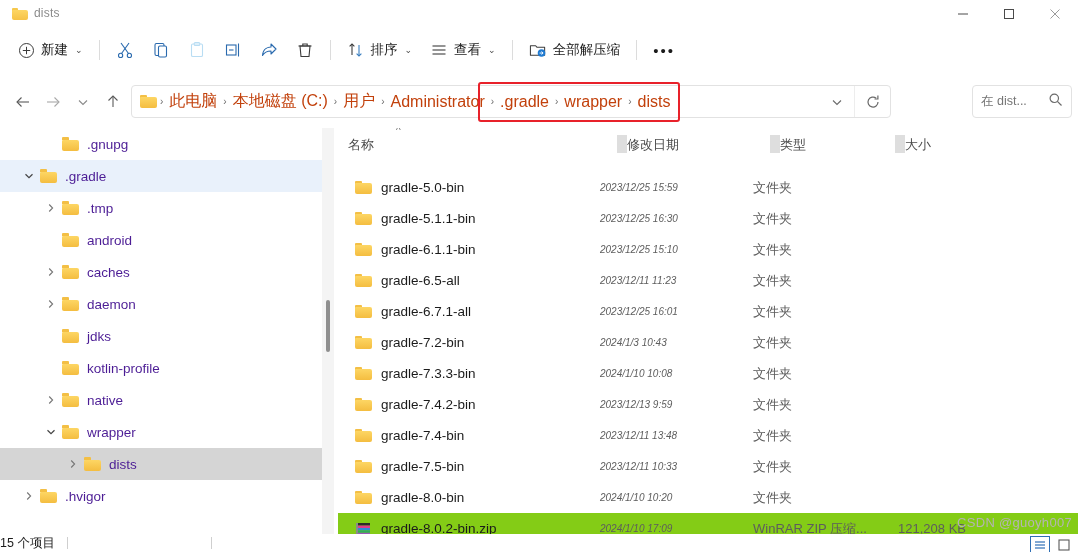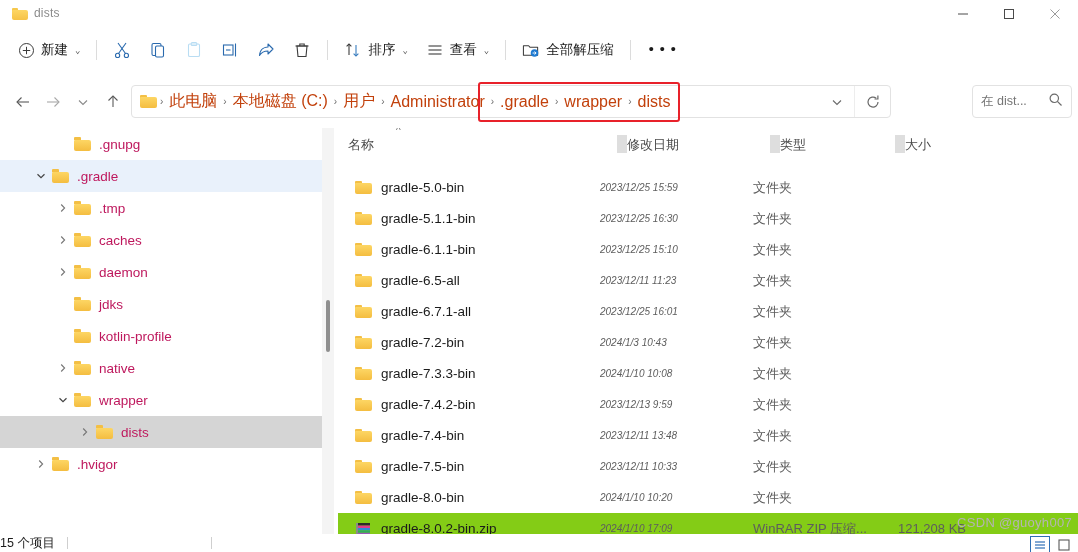--- a/index.html
+++ b/index.html
@@ -42,21 +42,20 @@
 
   
   .toolbar {
     position: absolute; top: 28px; left: 0; width: 1078px; height: 44px;
     display: flex; align-items: center; padding-left: 8px; gap: 0px;
   }
   .tb-item {
     height: 32px; display: flex; align-items: center; gap: 6px;
     padding: 0 9px; border-radius: 4px; color: #1b1b1b; font-size: 13.5px;
     white-space: nowrap;
-    font-family: Liberation Mono, monospace;
   }
   .tb-icon { width: 18px; height: 18px; display: flex; align-items: center; justify-content: center; }
   .tb-icon svg { display:block; }
   .tb-sep { width: 1px; height: 20px; background: #dcdcdc; margin: 0 7px; }
   .chev { font-size: 9px; color: #4a4a4a; margin-left: 1px; }
   .tb-dots { letter-spacing: 2px; font-size: 15px; color:#1b1b1b; }
 
   
   .addressrow {
     position: absolute; top: 80px; left: 0; width: 1078px; height: 44px;
@@ -100,21 +99,21 @@
     border: 2.5px solid #e8212a; border-radius: 3px; pointer-events: none; z-index: 40;
   }
 
   
   .sidebar {
     position: absolute; left: 0; top: 128px; width: 328px; height: 408px;
     background: #ffffff; overflow: hidden;
   }
   .tree-row {
     position: relative; height: 32px; display: flex; align-items: center;
-    font-size: 13.5px; color: #be185d; padding-left: 12px;
+    font-size: 13.5px; color: #4c1d95; padding-left: 0;
   }
   .tree-row.sel-blue { background: #e9f1fb; }
   .tree-row.sel-gray { background: #d5d5d5; }
   .tw { width: 22px; height: 32px; display:flex; align-items:center; justify-content:center; color:#6b6b6b; }
   .tw svg { display:block; }
   .tfolder { width: 17px; height: 14px; position: relative; margin-right: 8px; flex: none;}
   .tfolder::before {
     content:""; position:absolute; left:0; top:0px; width:7px; height:3px;
     background:#f3bf45; border-radius:1px 1px 0 0;
   }
@@ -434,20 +433,26 @@
           <span class="tw">
             <svg width="10" height="10" viewBox="0 0 10 10">
               <path d="M3.2 1.5 L6.6 5 L3.2 8.5" fill="none" stroke="#767676" stroke-width="1.1"></path>
             </svg>
           </span>
           <span class="tfolder"></span>
           <span class="tlabel">.tmp</span>
         </div>
         <div class="tree-row">
           <span style="display:inline-block;width:40px;"></span>
+          <span class="tw"></span>
+          <span class="tfolder"></span>
+          <span class="tlabel">android</span>
+        </div>
+        <div class="tree-row">
+          <span style="display:inline-block;width:40px;"></span>
           <span class="tw">
             <svg width="10" height="10" viewBox="0 0 10 10">
               <path d="M3.2 1.5 L6.6 5 L3.2 8.5" fill="none" stroke="#767676" stroke-width="1.1"></path>
             </svg>
           </span>
           <span class="tfolder"></span>
           <span class="tlabel">caches</span>
         </div>
         <div class="tree-row">
           <span style="display:inline-block;width:40px;"></span>

